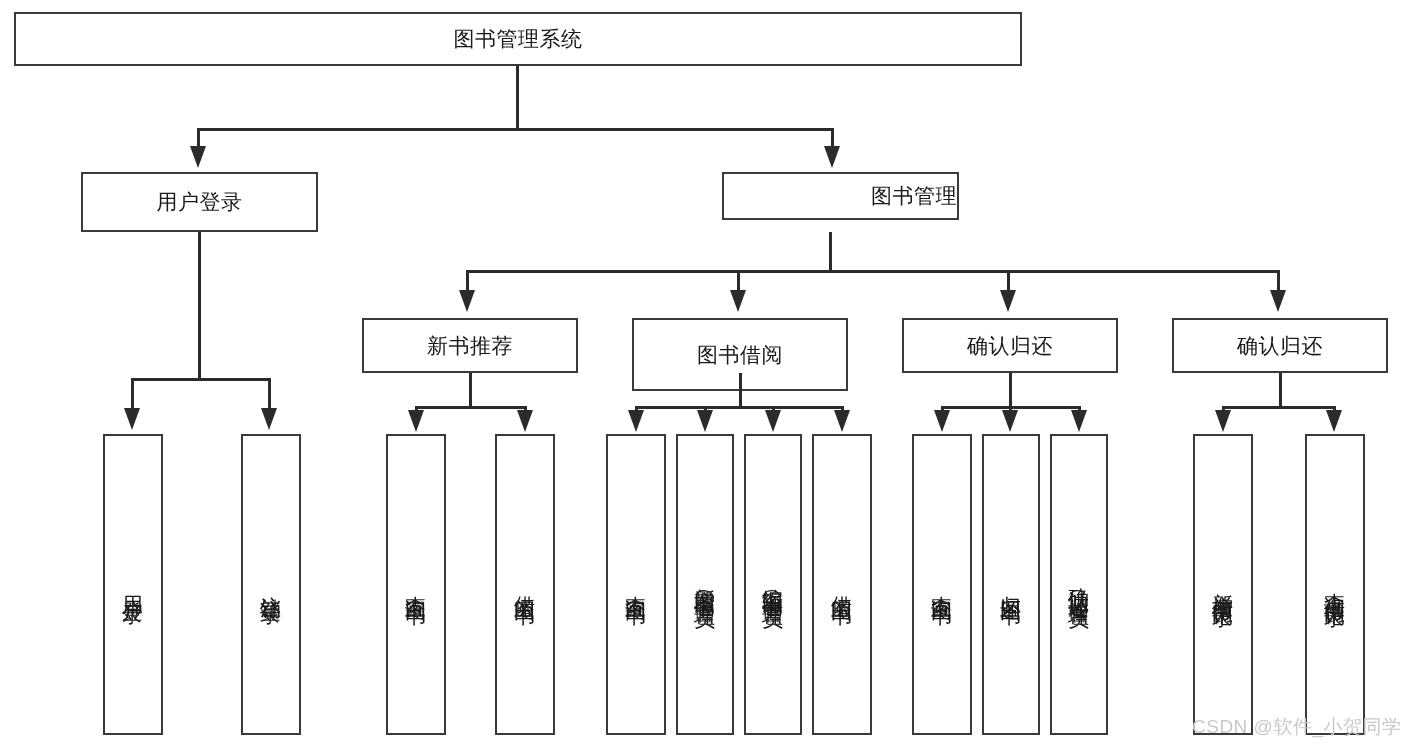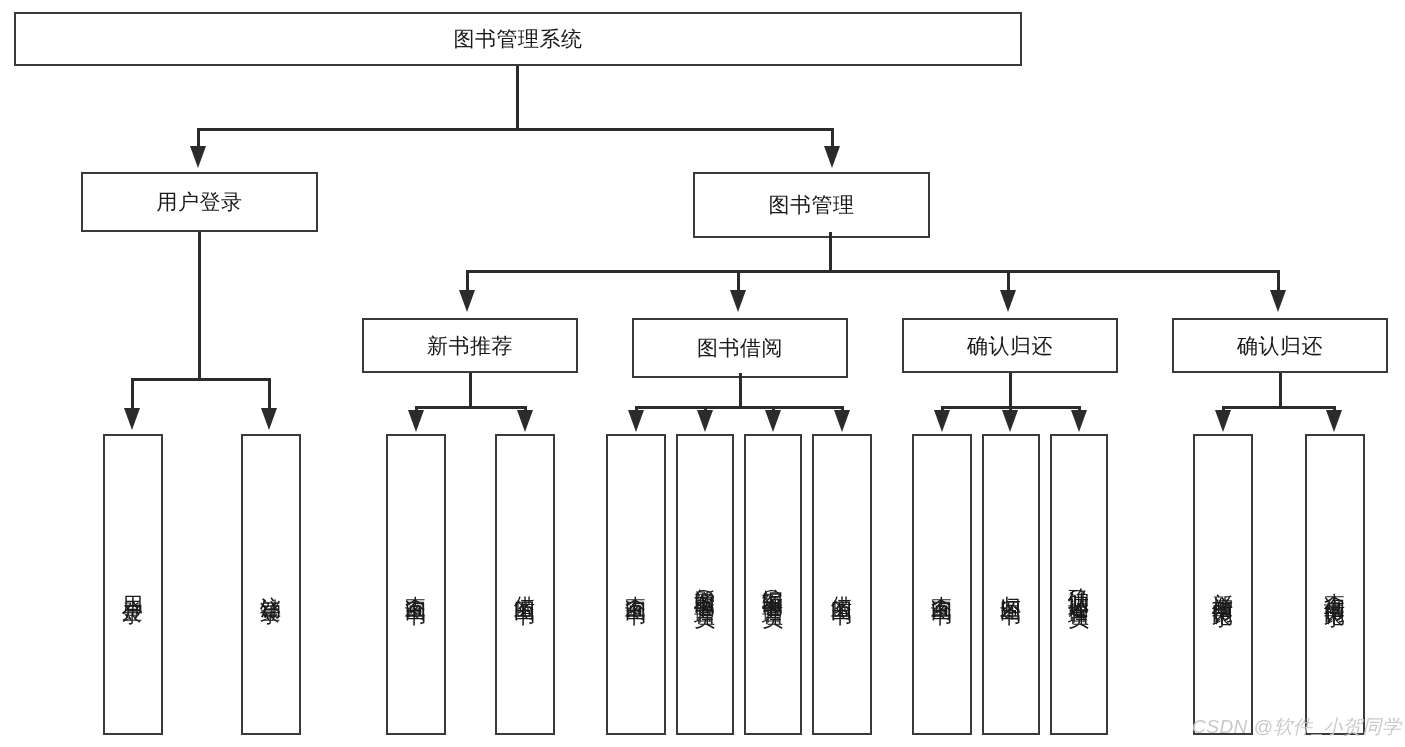--- a/index.html
+++ b/index.html
@@ -54,21 +54,20 @@
     border-left: 8px solid transparent;
     border-right: 8px solid transparent;
     border-top: 22px solid #2b2b2b;
   }
   .watermark {
     position: absolute;
     color: #c9c9c9;
     font-size: 19px;
     white-space: nowrap;
     letter-spacing: 0.5px;
-    font-style: italic;
   }
 </style>
 </head>
 <body>
 
 <div id="canvas">
 
   <div class="node h" style="left:14px; top:12px; width:1008px; height:54px;">
     <span>图书管理系统</span>
   </div>
@@ -80,21 +79,21 @@
   <div class="edge vline" style="left:197px; top:128px; width:3px; height:22px;"></div>
   <div class="arrow" style="left:190px; top:146px;"></div>
 
   <div class="edge vline" style="left:831px; top:128px; width:3px; height:22px;"></div>
   <div class="arrow" style="left:824px; top:146px;"></div>
 
   <div class="node h" style="left:81px; top:172px; width:237px; height:60px;">
     <span>用户登录</span>
   </div>
 
-  <div class="node h" style="left:693px; top:172px; width:237px; height:66px;">
+  <div class="node h" style="left:722px; top:172px; width:237px; height:48px;justify-content:flex-end;">
     <span>图书管理</span>
   </div>
 
   <div class="edge vline" style="left:198px; top:232px; width:3px; height:148px;"></div>
   <div class="edge hline" style="left:131px; top:378px; width:140px; height:3px;"></div>
   <div class="edge vline" style="left:131px; top:378px; width:3px; height:32px;"></div>
   <div class="arrow" style="left:124px; top:408px;"></div>
   <div class="edge vline" style="left:268px; top:378px; width:3px; height:32px;"></div>
   <div class="arrow" style="left:261px; top:408px;"></div>
 
@@ -109,21 +108,21 @@
 
   <div class="edge vline" style="left:1007px; top:270px; width:3px; height:22px;"></div>
   <div class="arrow" style="left:1000px; top:290px;"></div>
 
   <div class="edge vline" style="left:1277px; top:270px; width:3px; height:22px;"></div>
   <div class="arrow" style="left:1270px; top:290px;"></div>
 
   <div class="node h" style="left:362px; top:318px; width:216px; height:55px;align-items:center;">
     <span>新书推荐</span>
   </div>
-  <div class="node h" style="left:632px; top:318px; width:216px; height:60px;">
+  <div class="node h" style="left:632px; top:318px; width:216px; height:73px;">
     <span>图书借阅</span>
   </div>
   <div class="node h" style="left:902px; top:318px; width:216px; height:55px;">
     <span>确认归还</span>
   </div>
   <div class="node h" style="left:1172px; top:318px; width:216px; height:55px;">
     <span>确认归还</span>
   </div>
 
   <div class="edge vline" style="left:469px; top:373px; width:3px; height:36px;"></div>

